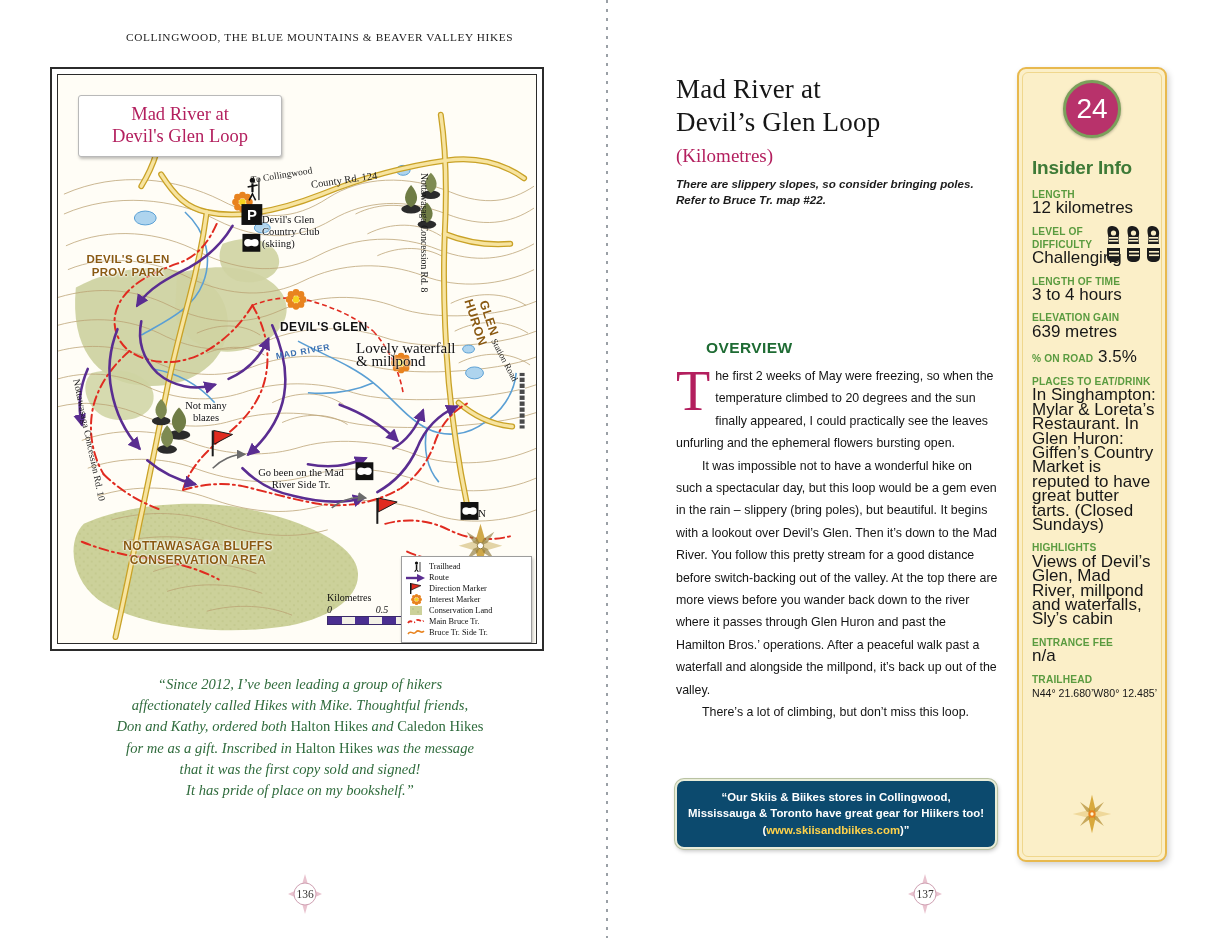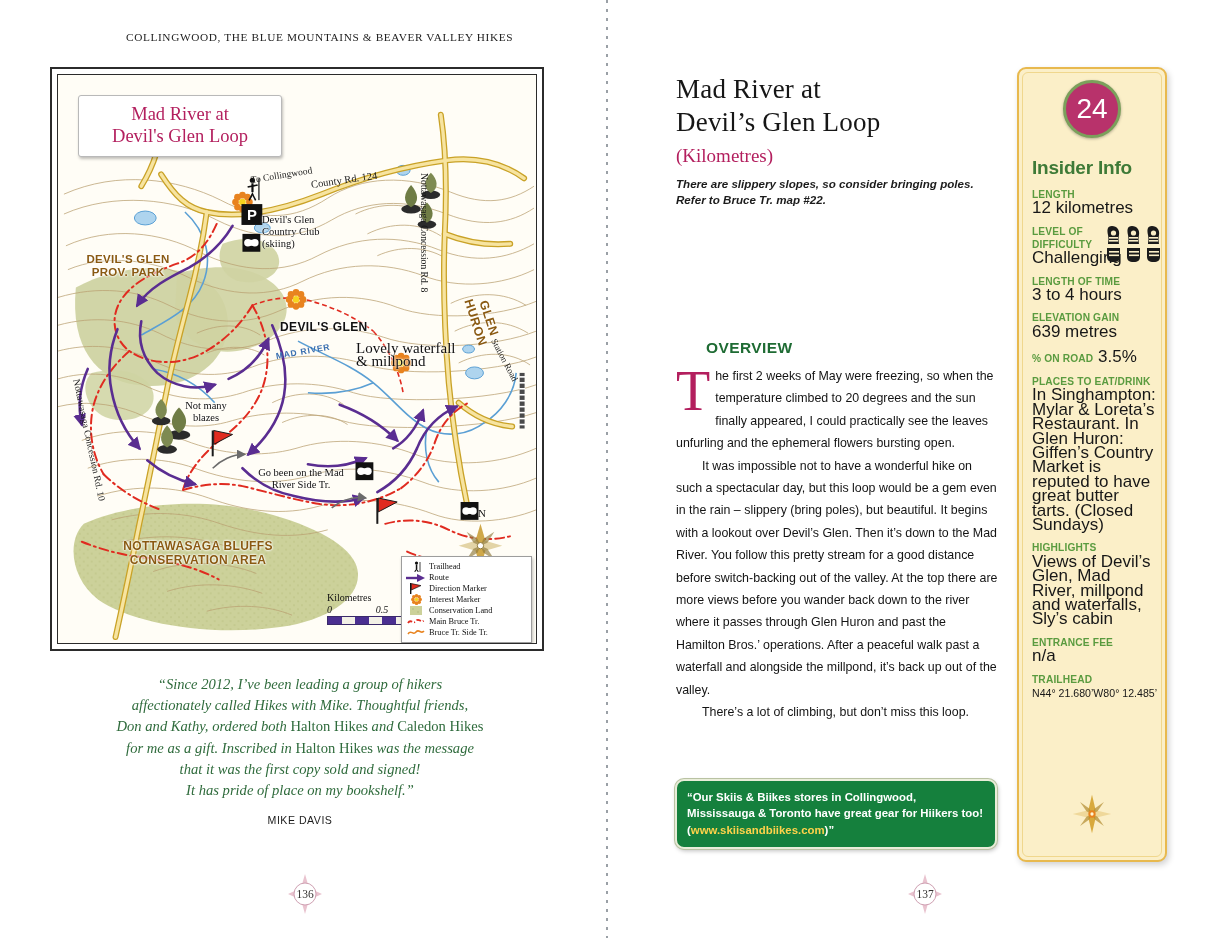--- a/index.html
+++ b/index.html
@@ -269,26 +269,26 @@
     color: #b31f5e;
     padding: 2px 5px 0 0;
     margin-top: 2px;
   }
 
   .adbox {
     position: absolute;
     left: 69px; top: 779px;
     width: 322px;
     box-sizing: border-box;
-    background: #15803d;
+    background: #0c4a6e;
     border: 2px solid #e9edd9;
     border-radius: 9px;
     box-shadow: 0 0 0 1px #b9c2a2, 1px 2px 4px rgba(0,0,0,.25);
     padding: 8px 10px 9px 10px;
-    text-align: left;
+    text-align: center;
     font-family: "Liberation Sans", sans-serif;
     font-weight: bold;
     font-size: 11.4px;
     line-height: 16.4px;
     color: #ffffff;
   }
   .adbox .url { color: #ffd24a; }
 
   
   .sidebar {
@@ -793,21 +793,20 @@
     <div>affectionately called Hikes with Mike. Thoughtful friends,</div>
     <div>
       <span>Don and Kathy, ordered both </span><span class="bkt">Halton Hikes</span><span> and </span><span class="bkt">Caledon Hikes</span>
     </div>
     <div>
       <span>for me as a gift. Inscribed in </span><span class="bkt">Halton Hikes</span><span> was the message</span>
     </div>
     <div>that it was the first copy sold and signed!</div>
     <div>It has pride of place on my bookshelf.”</div>
   </div>
-  <div class="byline">MIKE DAVIS</div>
 
   <div class="folio folio-left">
     <svg class="star" viewBox="0 0 58 44">
       <path d="M29 2 L33 16 L46 22 L33 28 L29 42 L25 28 L12 22 L25 16 Z" fill="#e9c3cf"></path>
       <circle cx="29" cy="22" r="11" fill="#ffffff" stroke="#cfa0b2" stroke-width="1"></circle>
     </svg>
     <div class="num">136</div>
   </div>
 </div>
 

